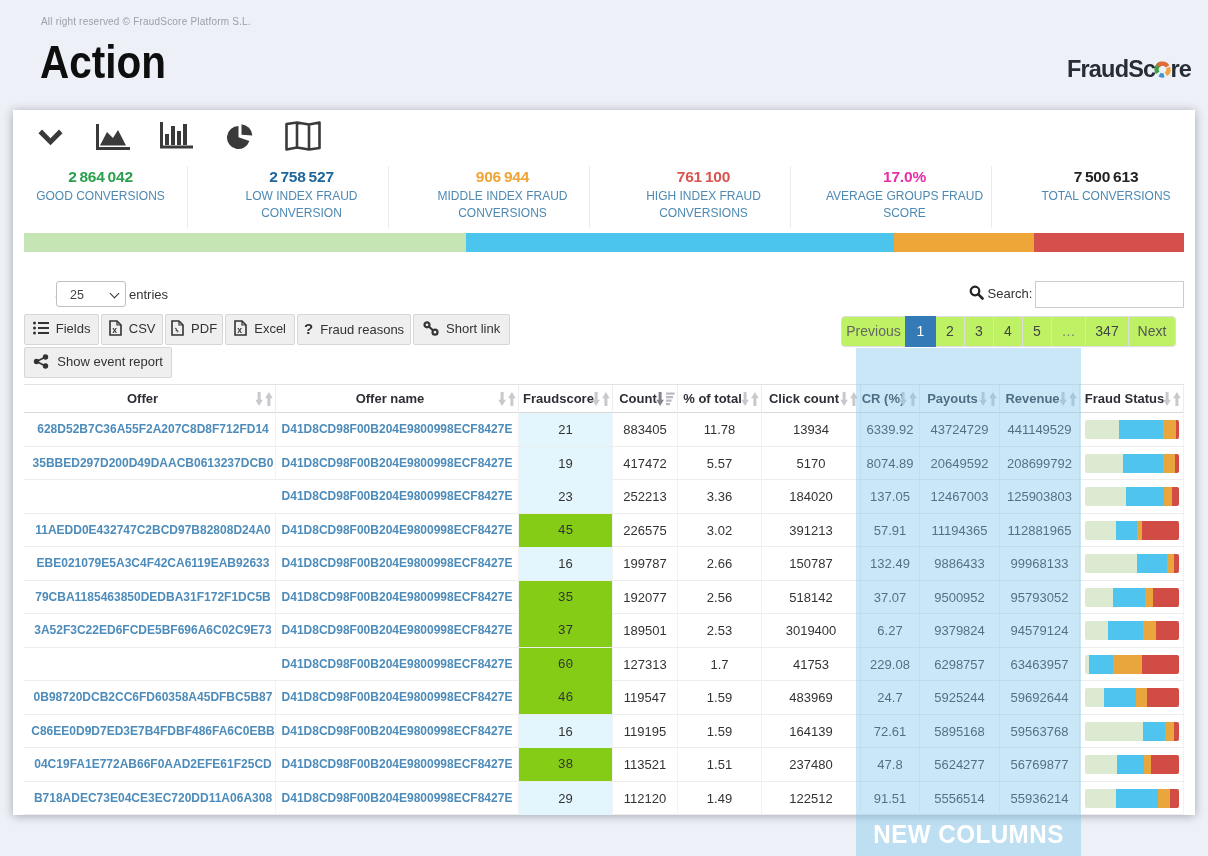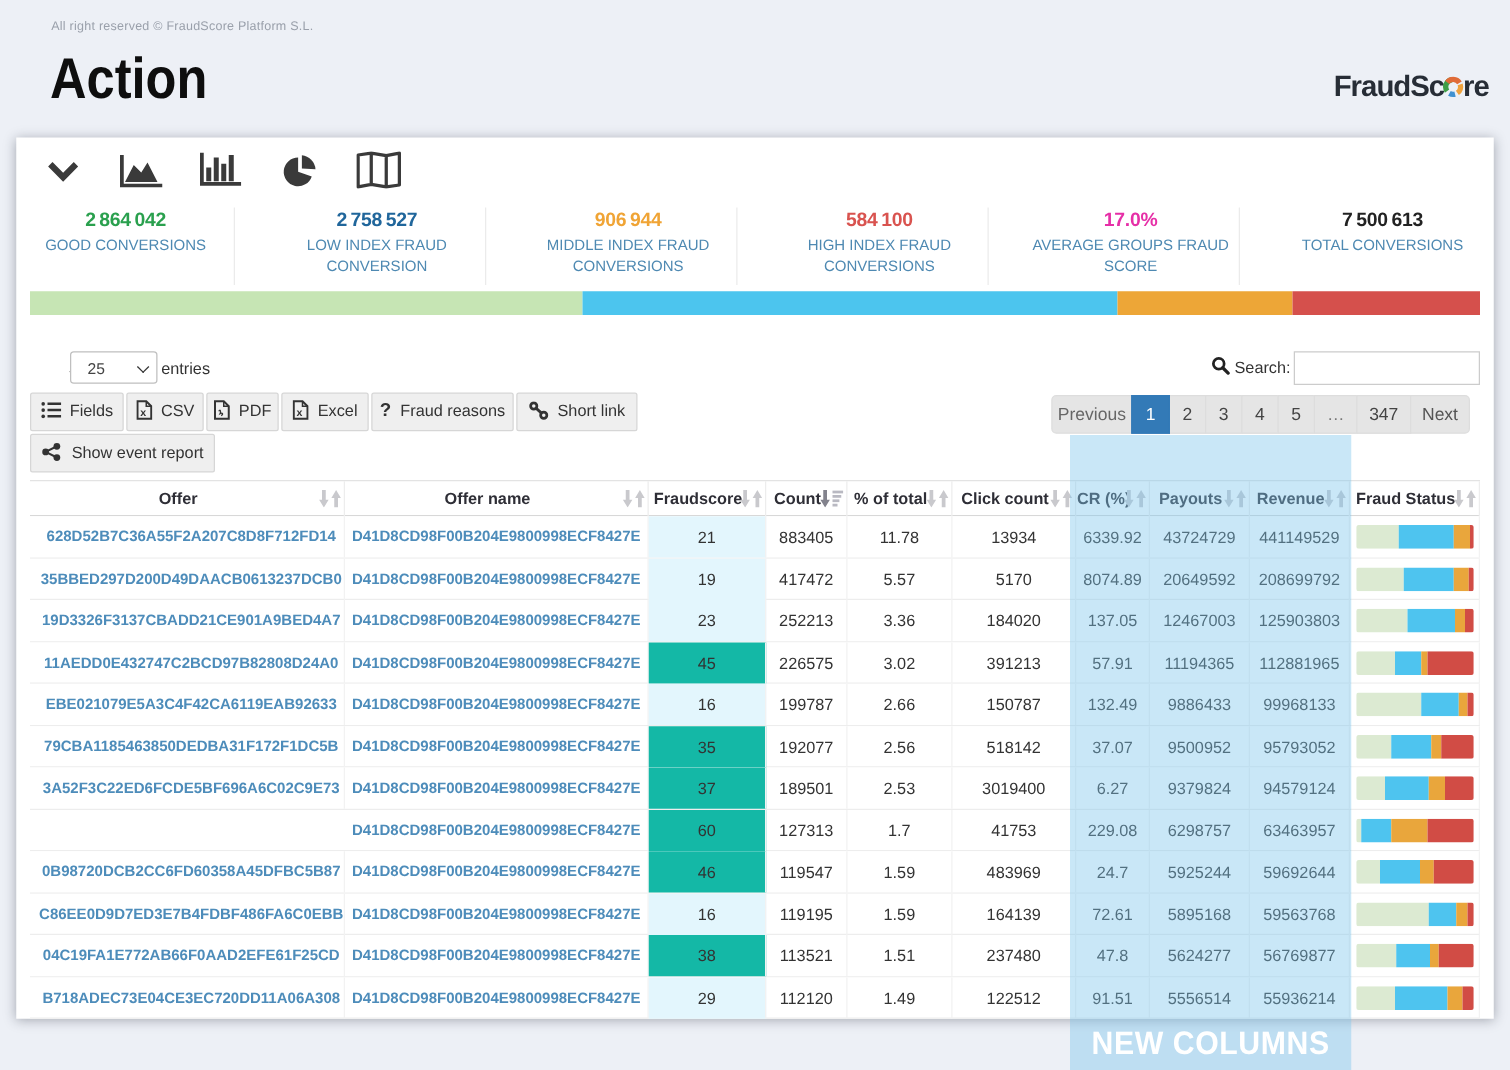--- a/index.html
+++ b/index.html
@@ -19,36 +19,36 @@
 .showline { position:absolute; left:10px; top:171px; height:26px; font-size:13px; color:#333; }
 .showline .sw { position:absolute; left:0; top:6px; letter-spacing:-0.3px;margin-left:32px; }
 .showline .en { position:absolute; left:106px; top:6px; }
 .sel { position:absolute; left:33px; top:0; width:70px; height:26px; border:1px solid #bfbfbf; border-radius:3px; background:#fff; }
 .sel b { position:absolute; left:13px; top:6px; font-size:12.5px; color:#444; font-weight:normal; }
 .sel:after { content:""; position:absolute; right:7px; top:8px; width:6px; height:6px; border-right:1.8px solid #333; border-bottom:1.8px solid #333; transform:rotate(45deg); }
 .searchline { position:absolute; left:956px; top:171px; height:26px; font-size:13px; color:#333; line-height:26px; }
 .sinput { position:absolute; left:1022px; top:171px; width:149px; height:27px; border:1px solid #ccc; background:#fff; }
 .btn { position:absolute; height:31px; background:#efefef; border:1px solid #d6d6d6; border-radius:2px; font-size:13px; color:#333; text-align:center; line-height:28px; }
 .pag { position:absolute; left:828px; top:206px; height:31px; display:flex; font-size:14px; }
-.pg { border:1px solid #ddd; background:#e5e5e5; color:#444; line-height:29px; text-align:center; margin-left:-1px; }
+.pg { border:1px solid #ddd; background:#bef264; color:#444; line-height:29px; text-align:center; margin-left:-1px; }
 .pg.first { margin-left:0; border-radius:4px 0 0 4px; color:#666; }
 .pg.last { border-radius:0 4px 4px 0; color:#555; }
 .pg.act { background:#337ab7; border-color:#337ab7; color:#fff; position:relative; z-index:2; }
 .pg.dots { color:#777; }
 .thead { position:absolute; left:11px; top:274px; width:1160px; height:29px; border-top:1px solid #e3e3e3; border-bottom:1px solid #d8d8d8; }
 .th { position:absolute; top:0; height:29px; font-size:13px; font-weight:bold; color:#2e2e36; text-align:center; line-height:28px; border-right:1px solid #ededed; white-space:nowrap; padding-right:14px; }
 .sorticon { position:absolute; right:2px; top:7px; }
 .sorticon svg { display:block; }
 .trow { position:absolute; left:11px; width:1160px; height:33.5px; border-bottom:1px solid #ededed; background:#fff; }
 .td { position:absolute; top:0; height:33px; font-size:13px; text-align:center; line-height:33px; color:#333; border-right:1px solid #f2f2f2; white-space:nowrap; overflow:hidden; }
 .td.hex { font-size:12px;font-weight:bold; }
 .td.link { color:#4d8cba; }
 .td.c0 { text-indent:7px; }
 .fs-b { background:#e3f6fd; }
-.fs-o { background:#14b8a6; }
+.fs-o { background:#84cc16;font-family:Liberation Mono, monospace; }
 .mini { position:absolute; left:1060.5px; top:7px; width:94px; height:19px; display:flex; border-radius:2px; overflow:hidden; }
 .overlay { position:absolute; left:856px; top:348px; width:225px; height:508px; background:rgba(126,198,235,.42); z-index:50; }
 .newcols { position:absolute; left:856px; top:814px; width:225px; height:42px; z-index:51; color:#fff; font-size:26px; font-weight:bold; letter-spacing:0.5px; text-align:center; line-height:40px; transform:scaleX(0.93); transform-origin:center; }
 </style>
 </head>
 <body>
 <div class="copy">All right reserved © FraudScore Platform S.L.</div>
 <div class="title">Action</div>
 <div class="logo">FraudSc<svg width="17" height="17" viewBox="0 0 20 20">
       <g fill="none" stroke-width="5">
@@ -91,21 +91,21 @@
       </div>
 <div class="stat" style="left:188.5px">
         <div class="v" style="color:#20669b">2 758 527</div>
         <div class="l">LOW INDEX FRAUD<br>CONVERSION</div>
       </div>
 <div class="stat" style="left:389.5px">
         <div class="v" style="color:#f0a435">906 944</div>
         <div class="l">MIDDLE INDEX FRAUD<br>CONVERSIONS</div>
       </div>
 <div class="stat" style="left:590.5px">
-        <div class="v" style="color:#d9534f">584 100</div>
+        <div class="v" style="color:#d9534f">761 100</div>
         <div class="l">HIGH INDEX FRAUD<br>CONVERSIONS</div>
       </div>
 <div class="stat" style="left:791.5px">
         <div class="v" style="color:#e62fa7">17.0%</div>
         <div class="l">AVERAGE GROUPS FRAUD<br>SCORE</div>
       </div>
 <div class="stat" style="left:993.0px">
         <div class="v" style="color:#222222">7 500 613</div>
         <div class="l">TOTAL CONVERSIONS</div>
       </div>
@@ -305,21 +305,20 @@
         <div class="td" style="left:976px;width:80px">208699792</div>
         <div class="td" style="left:1056px;width:104px"></div>
         <div class="mini">
           <div style="width:38px;background:#dcead2"></div>
           <div style="width:40.5px;background:#4ec4ef"></div>
           <div style="width:11.5px;background:#e9a63c"></div>
           <div style="width:4px;background:#d14c45"></div>
         </div>
       </div>
 <div class="trow" style="top:370.0px">
-        <div class="td link hex c0" style="left:0px;width:252px">19D3326F3137CBADD21CE901A9BED4A7</div>
         <div class="td link hex" style="left:252px;width:243px">D41D8CD98F00B204E9800998ECF8427E</div>
         <div class="td  fs-b" style="left:495px;width:94px">23</div>
         <div class="td" style="left:589px;width:65px">252213</div>
         <div class="td" style="left:654px;width:84px">3.36</div>
         <div class="td" style="left:738px;width:99px">184020</div>
         <div class="td" style="left:837px;width:59px">137.05</div>
         <div class="td" style="left:896px;width:80px">12467003</div>
         <div class="td" style="left:976px;width:80px">125903803</div>
         <div class="td" style="left:1056px;width:104px"></div>
         <div class="mini">

